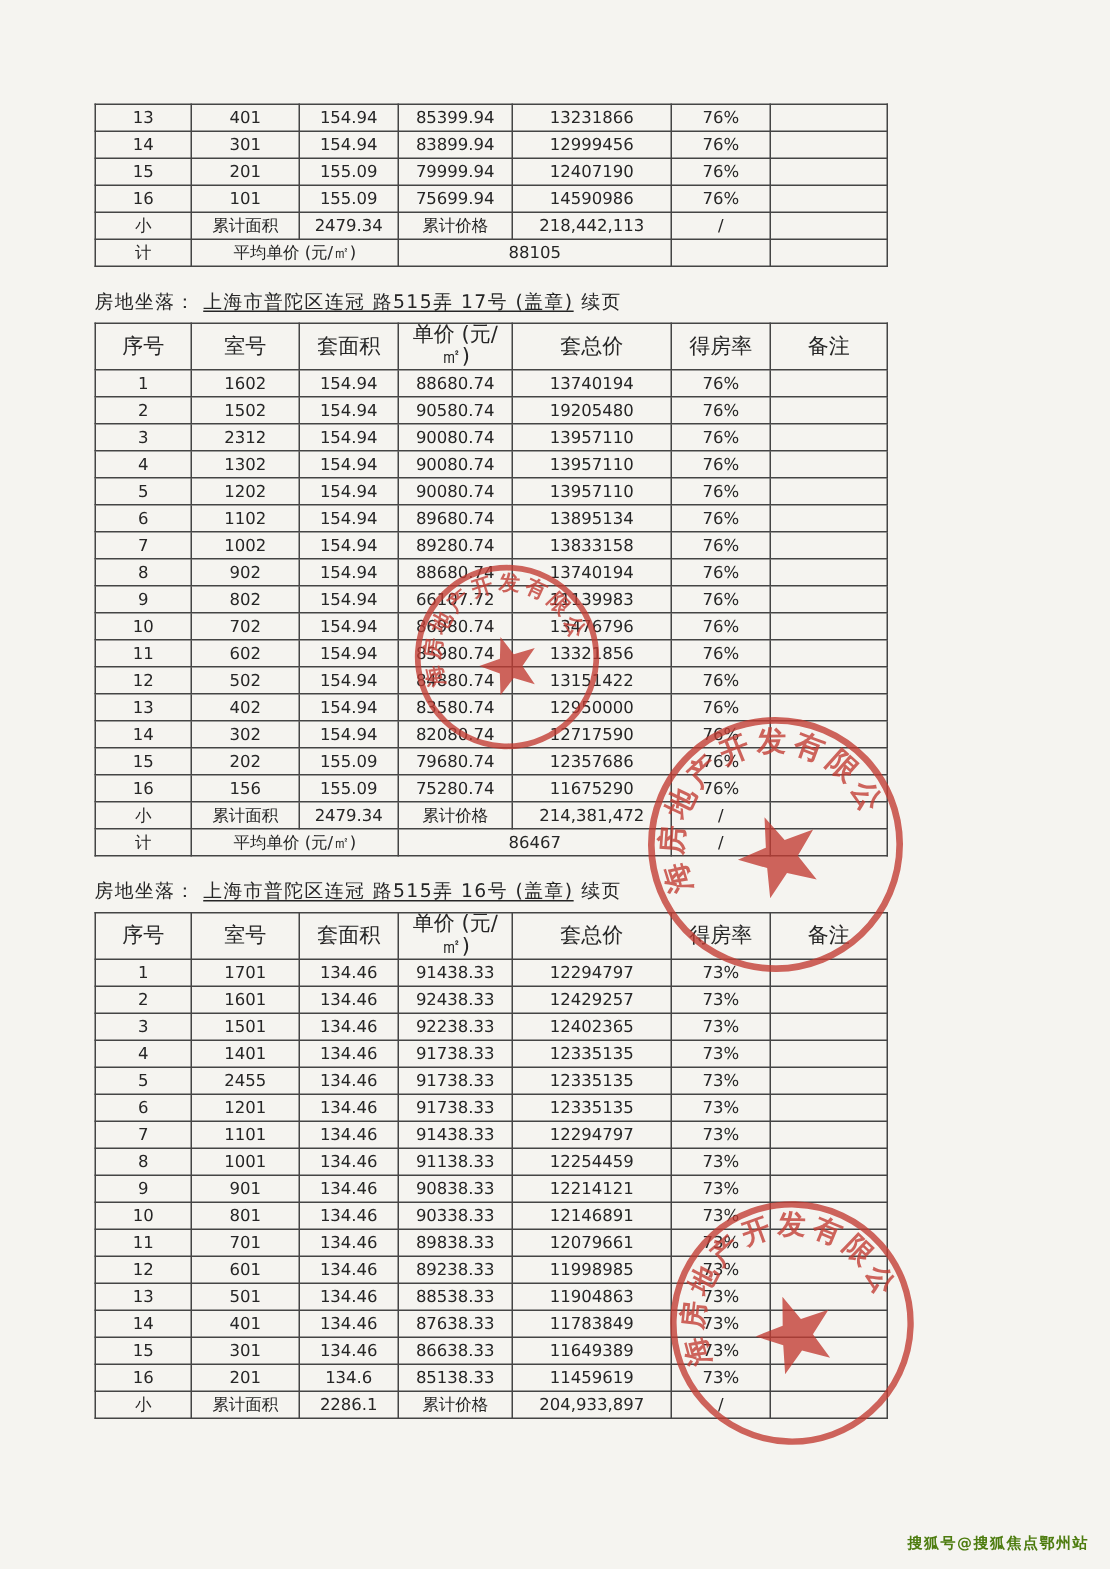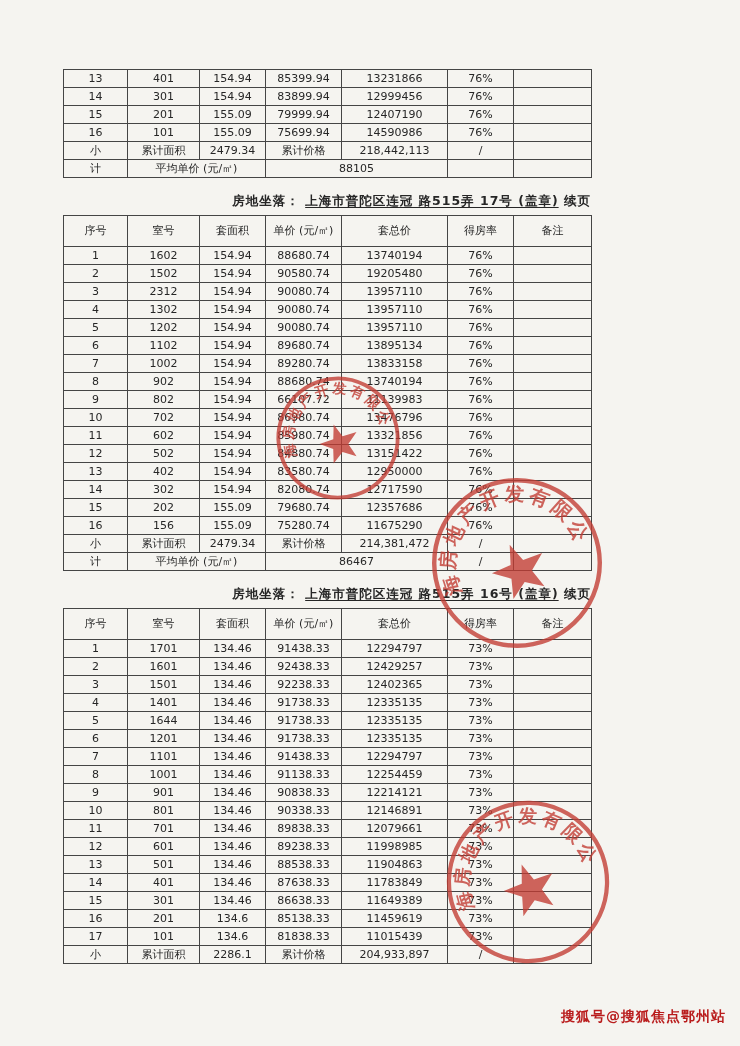--- a/index.html
+++ b/index.html
@@ -18,37 +18,37 @@
     text-align:center;
     vertical-align:middle;
     font-size:11px;
     height:18px;
     line-height:1.05;
     padding:0 1px;
     font-weight:normal;
     overflow:hidden;
   }
   td { white-space:nowrap; }
-  th { height:31px; font-size:11px;text-align:center; }
+  th { height:31px; font-size:14px;text-align:center; }
   .table-title {
-    text-align:right;
+    text-align:left;
     font-size:12.5px;
-    font-weight:bold;
+    font-weight:normal;
     margin:15px 0 5px 0;
     letter-spacing:1px;
   }
   .table-title .u { text-decoration:underline; text-underline-offset:2px; }
   .stamp { position:absolute; opacity:0.78; pointer-events:none; }
   .watermark {
     position:absolute;
     right:14px;
-    bottom:20px;
-    font-size:14px;
+    bottom:10px;
+    font-size:10px;
     font-weight:bold;
-    color:#b91c1c;
+    color:#4d7c0f;
     letter-spacing:1px;
   }
 </style>
 </head>
 <body>
 
 <div class="sheet">
 
   <table>
     <colgroup>
@@ -368,21 +368,21 @@
           <td>4</td>
           <td>1401</td>
           <td>134.46</td>
           <td>91738.33</td>
           <td>12335135</td>
           <td>73%</td>
           <td></td>
         </tr>
         <tr>
           <td>5</td>
-          <td>1644</td>
+          <td>2455</td>
           <td>134.46</td>
           <td>91738.33</td>
           <td>12335135</td>
           <td>73%</td>
           <td></td>
         </tr>
         <tr>
           <td>6</td>
           <td>1201</td>
           <td>134.46</td>
@@ -471,29 +471,20 @@
           <td>11649389</td>
           <td>73%</td>
           <td></td>
         </tr>
         <tr>
           <td>16</td>
           <td>201</td>
           <td>134.6</td>
           <td>85138.33</td>
           <td>11459619</td>
-          <td>73%</td>
-          <td></td>
-        </tr>
-        <tr>
-          <td>17</td>
-          <td>101</td>
-          <td>134.6</td>
-          <td>81838.33</td>
-          <td>11015439</td>
           <td>73%</td>
           <td></td>
         </tr>
       </tbody>
     <tfoot>
       <tr>
         <td>小</td>
         <td>累计面积</td>
         <td>2286.1</td>
         <td>累计价格</td>

